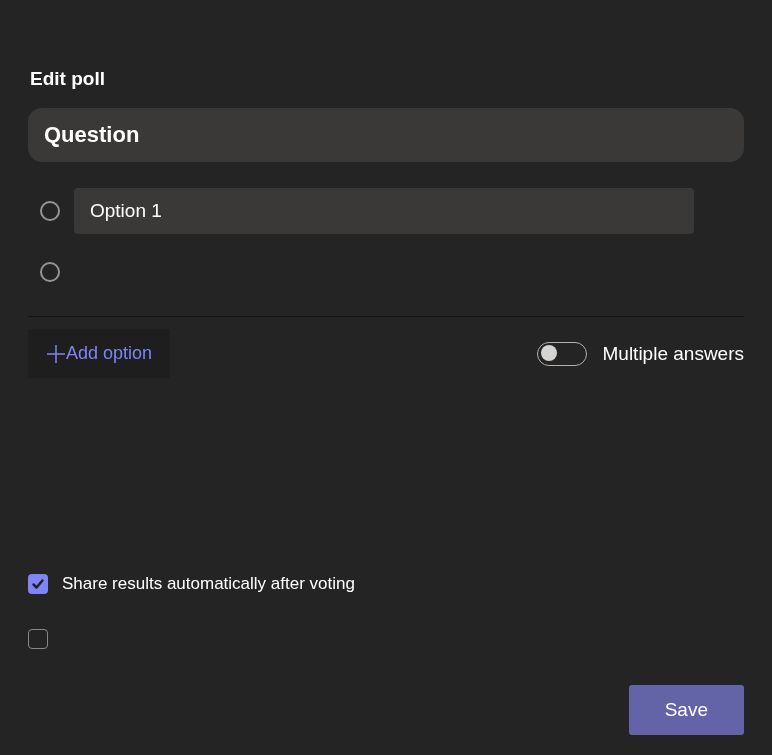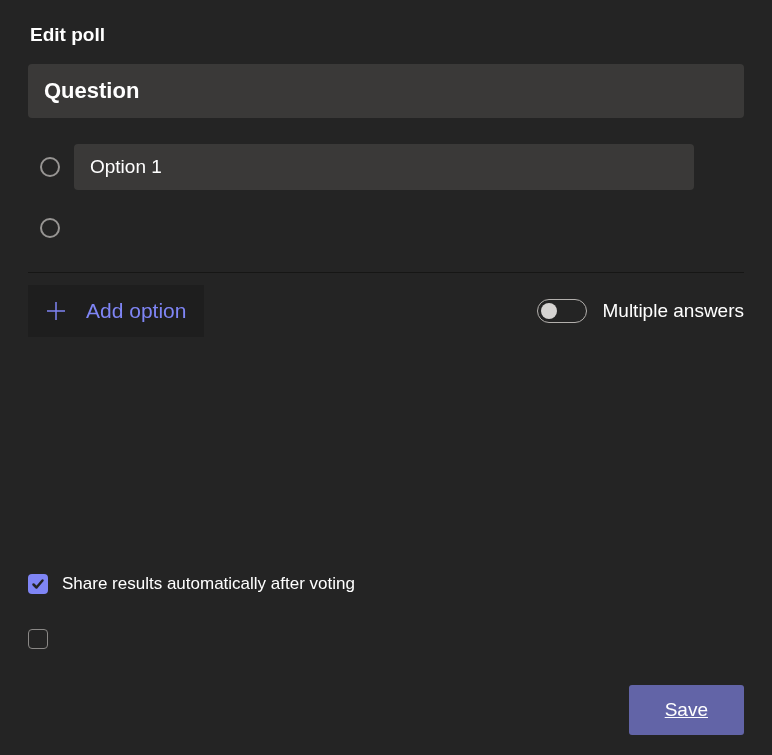--- a/index.html
+++ b/index.html
@@ -10,26 +10,27 @@
     color: #fff;
     padding: 24px 28px 20px 28px;
     display: flex;
     flex-direction: column;
   }
   .title {
     font-size: 19px;
     font-weight: 600;
     margin-bottom: 18px;
     margin-left: 2px;
+    margin-top: 44px;
   }
   .question-input {
     width: 100%;
     background: #3a3938;
     border: none;
-    border-radius: 4px;
+    border-radius: 14px;
     padding: 14px 16px;
     font-size: 22px;
     font-weight: 700;
     color: #fff;
     outline: none;
     margin-bottom: 26px;
   }
   .option-row {
     display: flex;
     align-items: center;
@@ -59,25 +60,25 @@
     display: flex;
     justify-content: space-between;
     align-items: center;
     margin-top: 6px;
     border-top: 1px solid #161615;
     padding-top: 12px;
   }
   .add-option-btn {
     display: flex;
     align-items: center;
-    gap: 20px;
+    gap: 0;
     background: #1e1e1e;
     border: none;
     color: #7f85f5;
-    font-size: 21px;
+    font-size: 18px;
     padding: 14px 18px;
     cursor: pointer;
   }
   .plus-icon { width: 20px; height: 20px; }
   .plus-icon line { stroke: #7f85f5; stroke-width: 1.5; }
   .multiple-answers {
     display: flex;
     align-items: center;
     gap: 16px;
     font-size: 19px;
@@ -132,21 +133,20 @@
   }
   .save-btn {
     background: #6264a7;
     color: #fff;
     border: none;
     border-radius: 3px;
     padding: 14px 36px;
     font-size: 19px;
     font-weight: 500;
     cursor: pointer;
-    text-decoration: underline;
   }
 </style>
 </head>
 <body>
 
 <div class="title">Edit poll</div>
 
 <input class="question-input" type="text" value="Question" style="">
 
 <div class="option-row">

